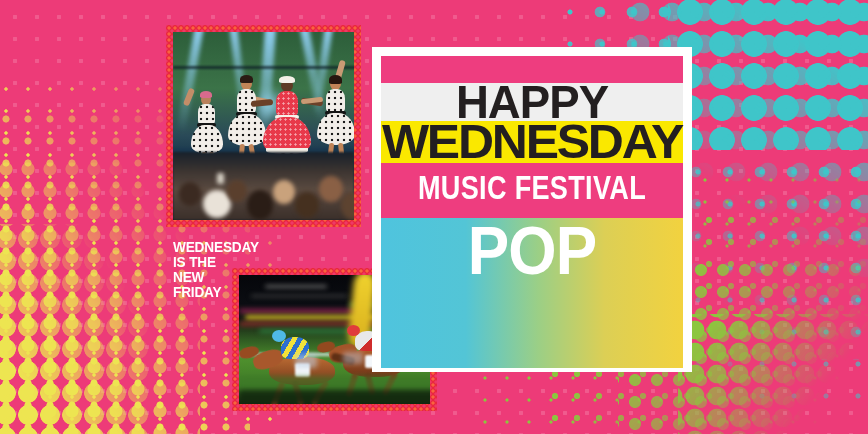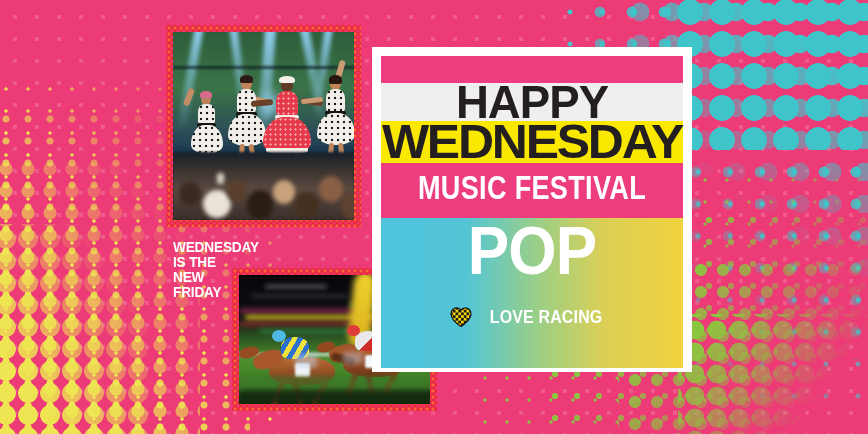--- a/index.html
+++ b/index.html
@@ -418,38 +418,17 @@
       <div class="band band-white"></div>
       <div class="band band-yellow"></div>
       <div class="band band-pink-mid"></div>
       <div class="band band-grad"></div>
 
       <div class="headline" id="happy-text">HAPPY</div>
       <div class="headline" id="wednesday-text">WEDNESDAY</div>
       <div class="headline" id="festival-text">MUSIC FESTIVAL</div>
       <div class="headline" id="genre-text">POP</div>
 
-      <div id="logo-row">
-        <span style="display:block;width:22px;height:20px;">
-          <svg viewBox="0 0 24 22" width="22" height="20" aria-hidden="true">
-            <defs>
-              <clipPath id="heartClip">
-                <path d="M12 21.5 C 12 21.5 1 14.2 1 7.6 C 1 3.6 3.9 1 7.1 1 C 9.4 1 11.2 2.3 12 3.9 C 12.8 2.3 14.6 1 16.9 1 C 20.1 1 23 3.6 23 7.6 C 23 14.2 12 21.5 12 21.5 Z"></path>
-              </clipPath>
-              <pattern id="checks" width="6" height="6" patternUnits="userSpaceOnUse">
-                <rect width="6" height="6" fill="#F5D800"></rect>
-                <rect width="3" height="3" fill="#1B1B1B"></rect>
-                <rect x="3" y="3" width="3" height="3" fill="#1B1B1B"></rect>
-              </pattern>
-            </defs>
-            <g clip-path="url(#heartClip)">
-              <rect x="0" y="0" width="24" height="22" fill="url(#checks)"></rect>
-            </g>
-            <path d="M12 21.5 C 12 21.5 1 14.2 1 7.6 C 1 3.6 3.9 1 7.1 1 C 9.4 1 11.2 2.3 12 3.9 C 12.8 2.3 14.6 1 16.9 1 C 20.1 1 23 3.6 23 7.6 C 23 14.2 12 21.5 12 21.5 Z" fill="none" stroke="#1B1B1B" stroke-width="1.4"></path>
-          </svg>
-        </span>
-        <span id="logo-text">LOVE RACING</span>
-      </div>
 
     </div>
   </div>
 
 </div>
 
 </body></html>

